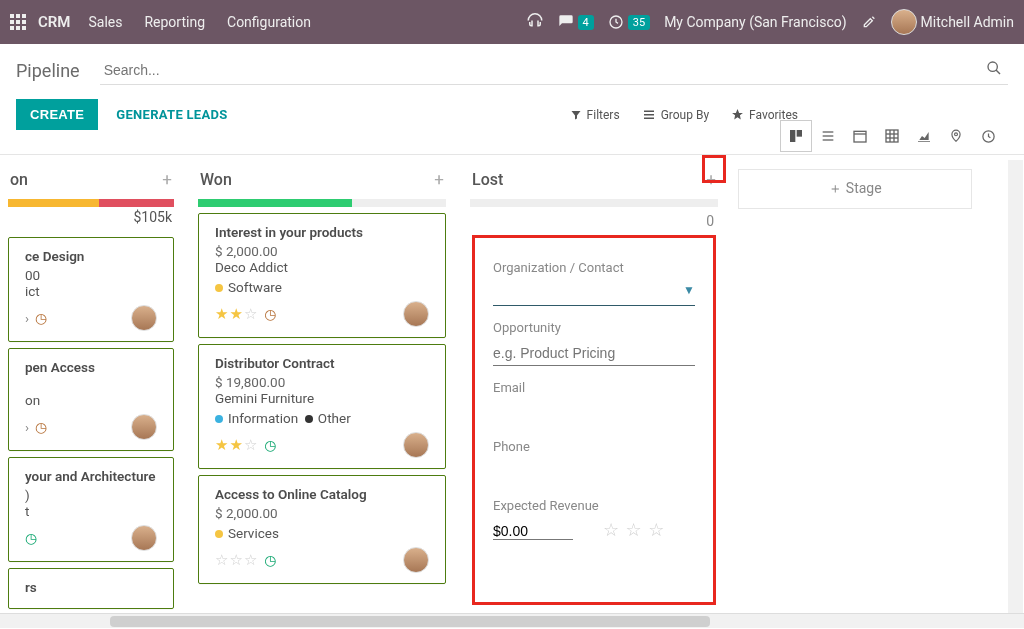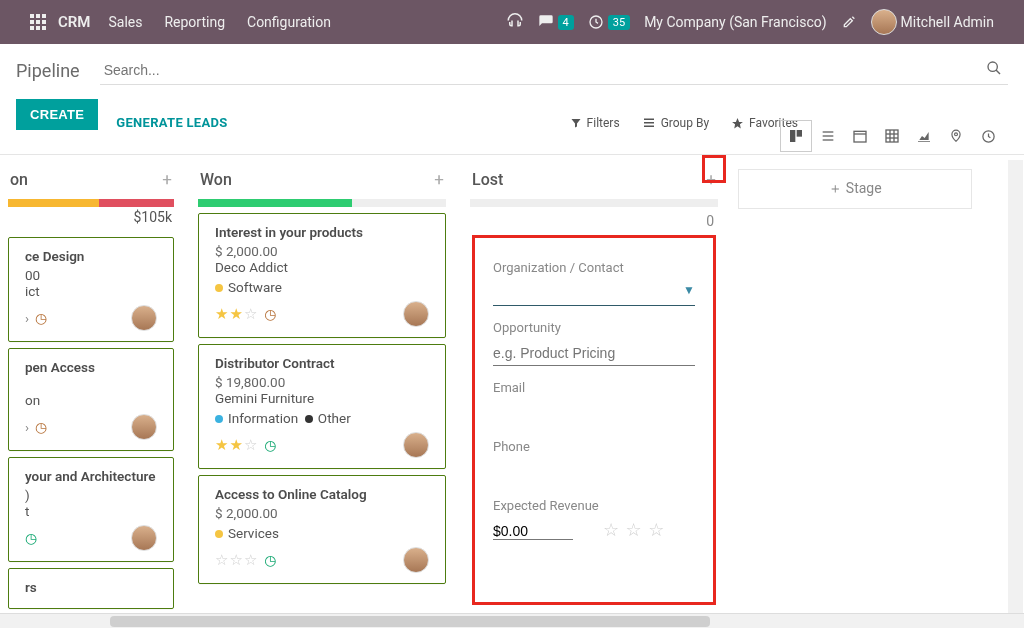--- a/index.html
+++ b/index.html
@@ -1,37 +1,37 @@
 <!DOCTYPE html>
 <html><head>
 <meta charset="utf-8">
 <style>
   * { box-sizing: border-box; margin: 0; padding: 0; }
   body { font-family: -apple-system, "Segoe UI", Roboto, sans-serif; background: #fff; color: #4c4c4c; overflow: hidden; width:1024px; height:629px; position:relative; }
   
-  .navbar { background: #6c5664; color: #eee; height: 44px; display:flex; align-items:center; padding:0 30px; font-size:14px; }
+  .navbar { background: #6c5664; color: #eee; height: 44px; display:flex; align-items:center; padding:0 10px; font-size:14px; }
   .navbar .apps-icon { width:16px; height:16px; display:grid; grid-template-columns:repeat(3,4px); grid-template-rows:repeat(3,4px); gap:2px; margin-right:12px; }
   .navbar .apps-icon span { background:#eee; }
   .navbar .brand { font-weight:600; margin-right:18px; font-size:15px; }
   .navbar .nav-item { margin-right:22px; cursor:pointer;text-align:right; }
   .navbar .spacer { flex:1; }
   .navbar .right-item { display:flex; align-items:center; margin-left:14px; cursor:pointer; gap:4px; }
   .navbar .badge { background:#00a09d; color:#fff; font-size:11px; padding:1px 5px; border-radius:3px; }
   .avatar { width:26px; height:26px; border-radius:50%; background:linear-gradient(#d9b08c,#a77755); border:1px solid #ddd; display:inline-block; }
 
   
   .control-panel { padding:12px 16px 8px 16px; }
   .cp-row { display:flex; align-items:center; }
   .page-title { font-size:18px; color:#6b6b6b; }
   .search-box { flex:1; margin-left:20px; }
   .search-input { width:100%; border:none; border-bottom:1px solid #ddd; padding:6px 30px 6px 4px; font-size:14px; color:#666; }
   .search-wrap { position:relative; }
   .search-glass { position:absolute; right:6px; top:4px; color:#666; font-size:16px; }
 
-  .cp-row2 { display:flex; align-items:flex-end; margin-top:14px; }
+  .cp-row2 { display:flex; align-items:center; margin-top:14px; }
   .btn-create { background:#00a09d; color:#fff; border:none; padding:8px 14px; font-weight:700; font-size:13px; letter-spacing:.3px; cursor:pointer; margin-right:18px; }
   .btn-generate { color:#00949a; font-weight:700; font-size:13px; letter-spacing:.3px; cursor:pointer; }
   .filter-group { display:flex; gap:22px; margin-left:auto; margin-right:210px; color:#555; font-size:12px; }
   .filter-item { display:flex; align-items:center; gap:5px; cursor:pointer; }
 
   .view-switch { position:absolute; right:20px; top:120px; display:flex; gap:0; }
   .view-btn { width:32px; height:32px; display:flex; align-items:center; justify-content:center; color:#666; cursor:pointer; }
   .view-btn.active { border:1px solid #ccc; }
 
   

